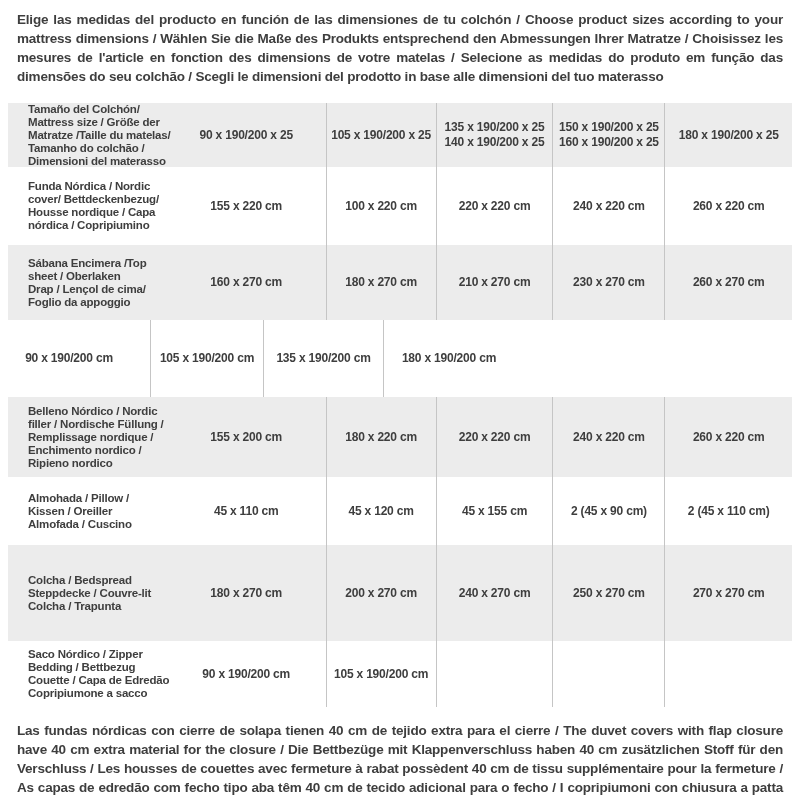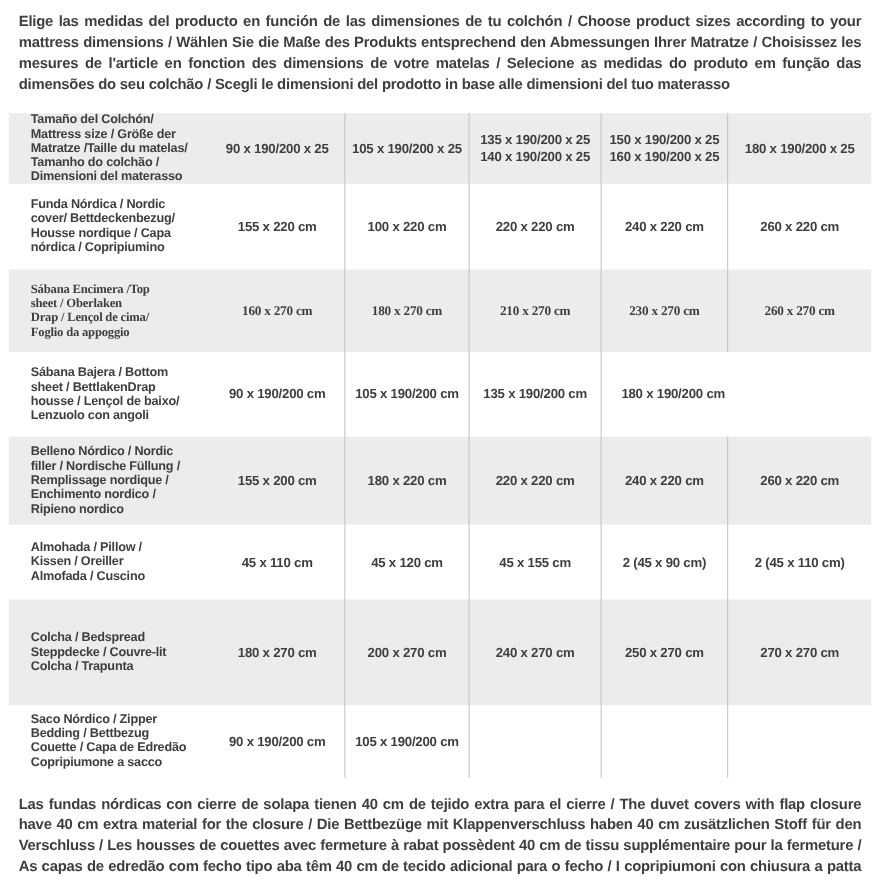--- a/index.html
+++ b/index.html
@@ -23,28 +23,28 @@
   .label {
     width:183px; padding:0 4px 0 20px;
     font-size:11.5px; line-height:13px; letter-spacing:-0.2px;
     justify-content:flex-start; text-align:left;
   }
   .val {
     justify-content:center; text-align:center;
     font-size:12px; line-height:15px; letter-spacing:-0.2px;
   }
   .v1 { width:122px; }
-  .v2 { width:113px; }
+  .v2 { width:113px;margin-left:20px; }
   .v3 { width:120px; }
   .v4 { width:115px; }
   .v5 { width:131px; }
   .dl { border-left:1px solid #c5c5c5; }
   .r1 { height:64px; }
   .r2 { height:78px;justify-content:center; }
-  .r3 { height:75px;font-family:Liberation Serif, serif; }
+  .r3 { height:75px; }
   .r4 { height:77px; }
   .r5 { height:80px; }
   .r6 { height:68px; }
   .r7 { height:96px; }
   .r8 { height:66px; }
 </style>
 </head>
 <body>
 
 <div>
@@ -86,24 +86,20 @@
 Drap / Lençol de cima/
 Foglio da appoggio</div>
       <div class="cell val v1">160 x 270 cm</div>
       <div class="cell val v2 dl">180 x 270 cm</div>
       <div class="cell val v3 dl">210 x 270 cm</div>
       <div class="cell val v4 dl">230 x 270 cm</div>
       <div class="cell val v5 dl">260 x 270 cm</div>
     </div>
 
     <div class="row r4">
-      <div class="cell label">Sábana Bajera / Bottom
-sheet / BettlakenDrap
-housse / Lençol de baixo/
-Lenzuolo con angoli</div>
       <div class="cell val v1">90 x 190/200 cm</div>
       <div class="cell val v2 dl">105 x 190/200 cm</div>
       <div class="cell val v3 dl">135 x 190/200 cm</div>
       <div class="cell val v5 dl">180 x 190/200 cm</div>
     </div>
 
     <div class="row r5">
       <div class="cell label">Belleno Nórdico / Nordic
 filler / Nordische Füllung /
 Remplissage nordique /

